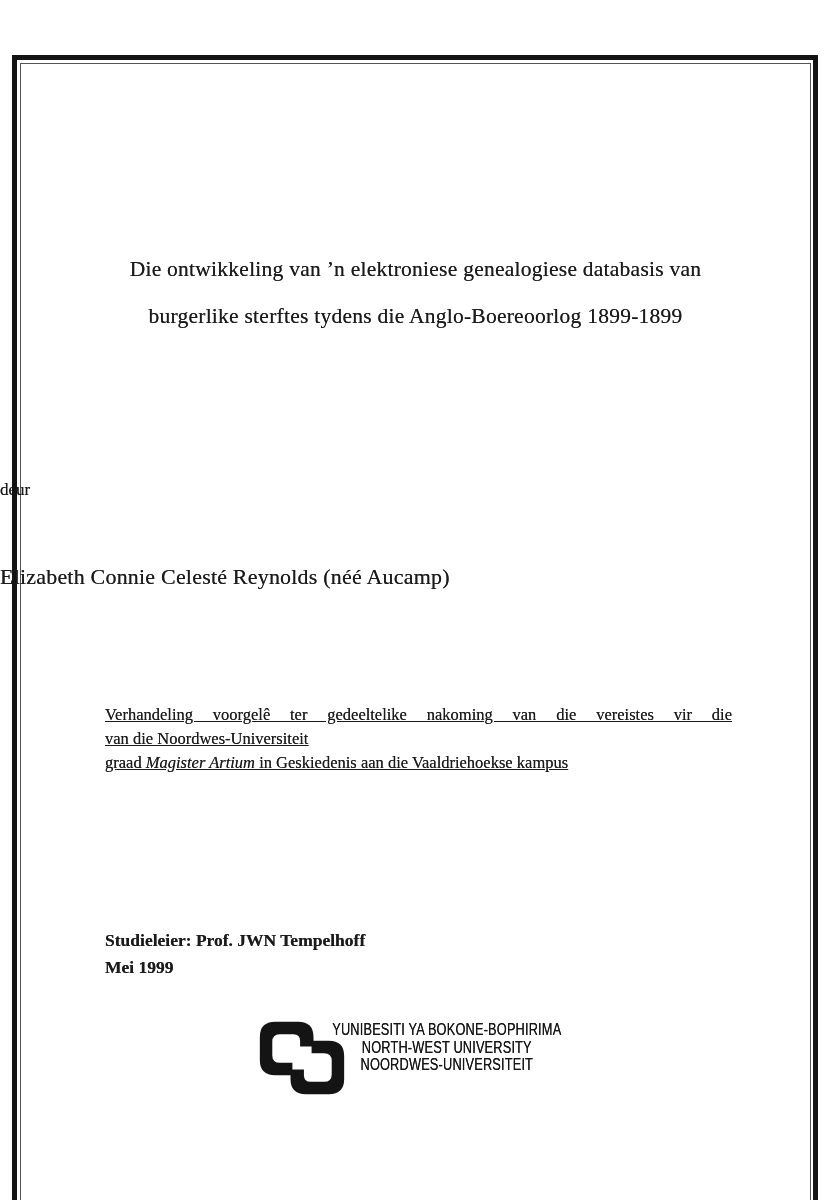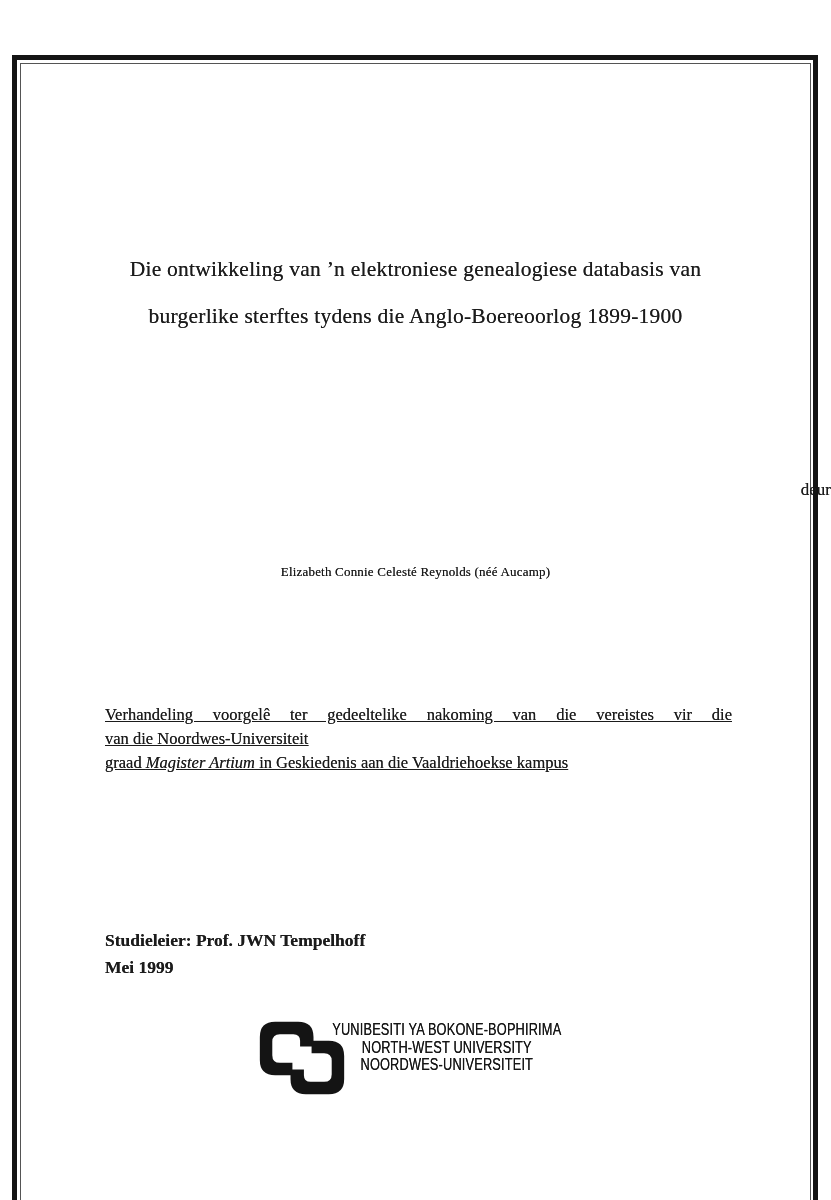--- a/index.html
+++ b/index.html
@@ -39,29 +39,29 @@
     width: 831px;
     text-align: center;
     font-size: 21.5px;
     line-height: 47px;
     letter-spacing: 0.25px;
   }
   .byline-label {
     position: absolute;
     top: 436px; left: 0;
     width: 831px;
-    text-align: right;
+    text-align: left;
     font-size: 17px;
   }
   .author-name {
     position: absolute;
     top: 520px; left: 0;
     width: 831px;
-    text-align: center;
-    font-size: 13px;
+    text-align: left;
+    font-size: 22px;
     letter-spacing: 0.2px;
   }
   .submission-block {
     position: absolute;
     top: 659px; left: 105px;
     width: 627px;
     font-size: 16.5px;
     line-height: 24px;
     text-align: left;
     text-decoration: underline;
@@ -106,21 +106,21 @@
 </head>
 <body>
 
 <div class="page">
 
   <div class="frame-outer"></div>
   <div class="frame-inner"></div>
 
   <div class="title-block serif-soft">
     <div>Die ontwikkeling van ’n elektroniese genealogiese databasis van</div>
-    <div>burgerlike sterftes tydens die Anglo-Boereoorlog 1899-1900</div>
+    <div>burgerlike sterftes tydens die Anglo-Boereoorlog 1899-1899</div>
   </div>
 
   <div class="byline-label serif-soft">deur</div>
 
   <div class="author-name serif-soft">Elizabeth Connie Celesté Reynolds (néé Aucamp)</div>
 
   <div class="submission-block serif-soft">
     <div class="submission-line-justified">Verhandeling voorgelê ter gedeeltelike nakoming van die vereistes vir die</div>
     <div>van die Noordwes-Universiteit</div>
     <div><span>graad </span><span class="italic">Magister Artium</span><span> in Geskiedenis aan die Vaaldriehoekse kampus</span></div>

